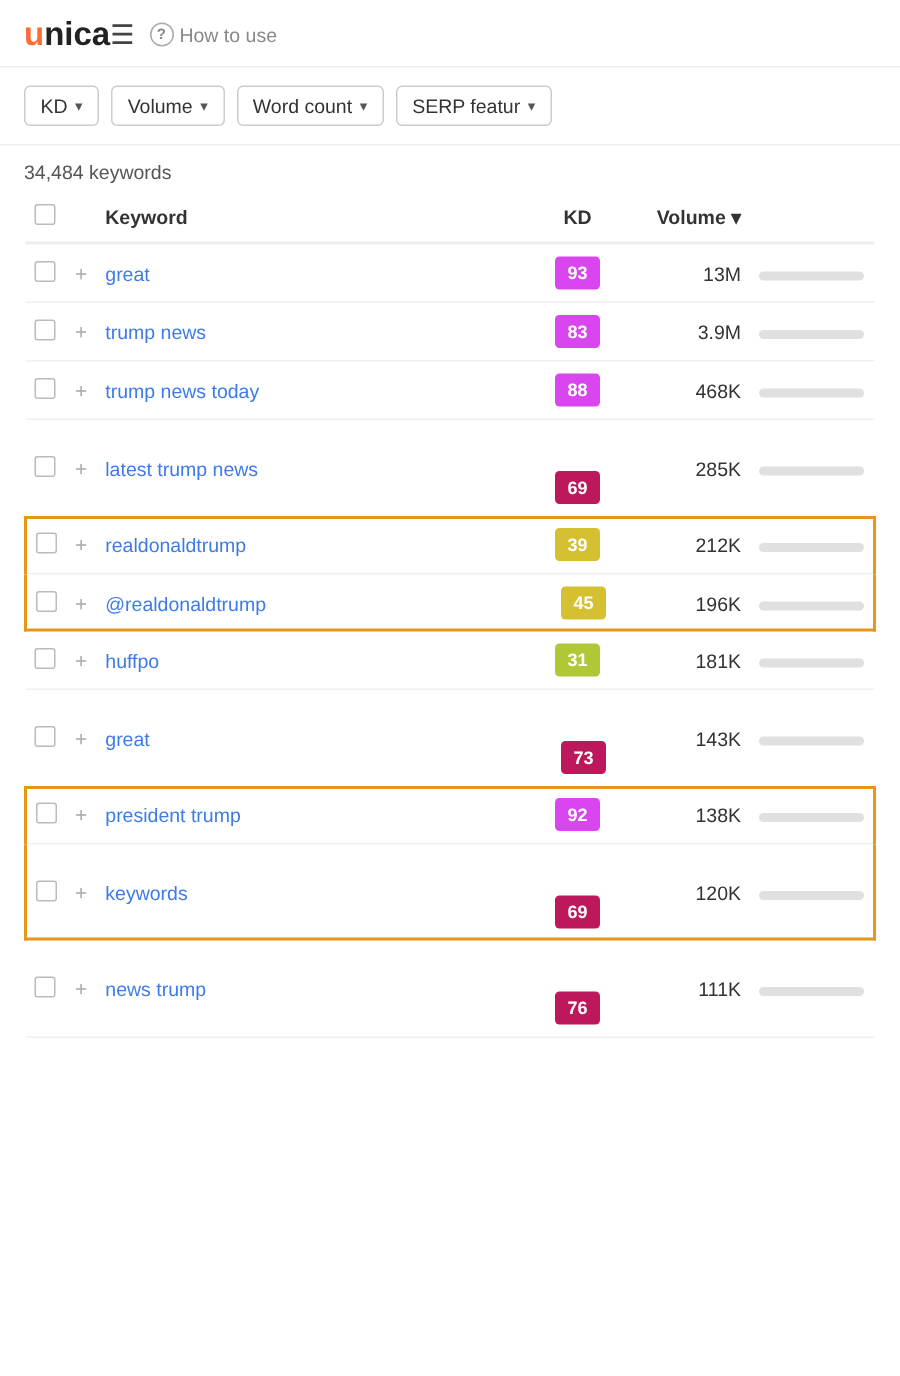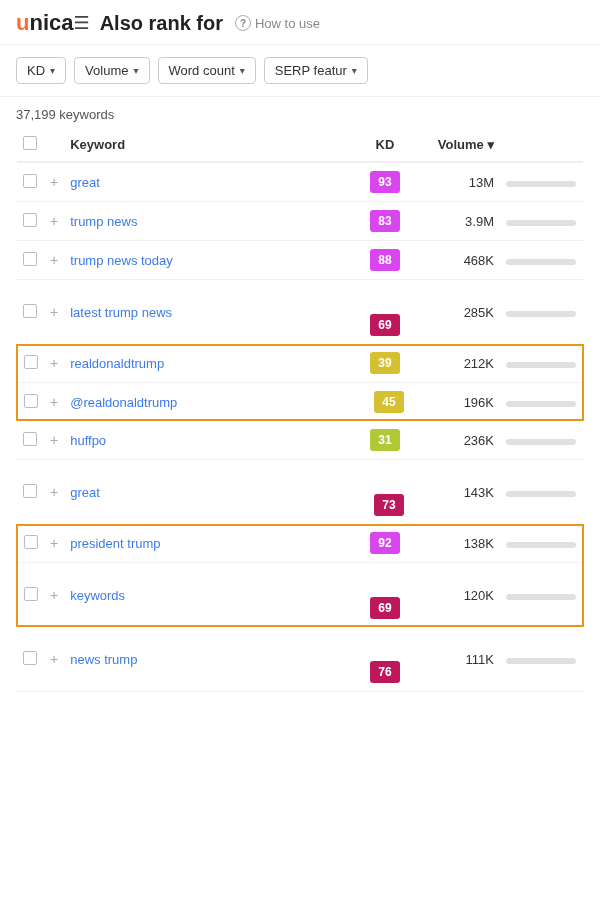--- a/index.html
+++ b/index.html
@@ -196,21 +196,20 @@
   </style>
 </head>
 <body>
 
 <div class="header">
   <div class="logo-wrap">
     <span class="logo-u">u</span>
       <span class="logo-nica">nica</span>
   </div>
   <span class="hamburger-icon">☰</span>
-  <span class="header-title">Also rank for</span>
   <div class="how-to-use">
     <span class="question-icon">?</span>
     <span>How to use</span>
   </div>
 </div>
 
 <div class="filter-bar">
   <button class="filter-btn">
     <span>KD</span>
     <span class="caret">▾</span>
@@ -223,21 +222,21 @@
     <span>Word count</span>
     <span class="caret">▾</span>
   </button>
   <button class="filter-btn">
     <span>SERP featur</span>
     <span class="caret">▾</span>
   </button>
 </div>
 
 <div class="keywords-count">
-  <span>37,199 keywords</span>
+  <span>34,484 keywords</span>
 </div>
 
 <div class="table-wrap">
   <table>
     <thead>
       <tr>
         <th class="col-check">
           <span class="cb"></span>
         </th>
         <th class="col-plus"></th>
@@ -376,21 +375,21 @@
     </td>
     <td class="col-plus">
       <span class="plus-icon">+</span>
     </td>
     <td>
       <a class="kw-link" href="#">huffpo</a>
     </td>
     <td class="col-kd" style="text-align:center;">
       <span class="kd-badge kd-green-yellow">31</span>
     </td>
-    <td class="vol-cell">236K</td>
+    <td class="vol-cell">181K</td>
     <td class="bar-cell">
       <span class="bar-bg">
         <span class="bar-fill" style="width:36%"></span>
       </span>
     </td>
   </tr>
         <tr>
     <td class="col-check">
       <span class="cb"></span>
     </td>

